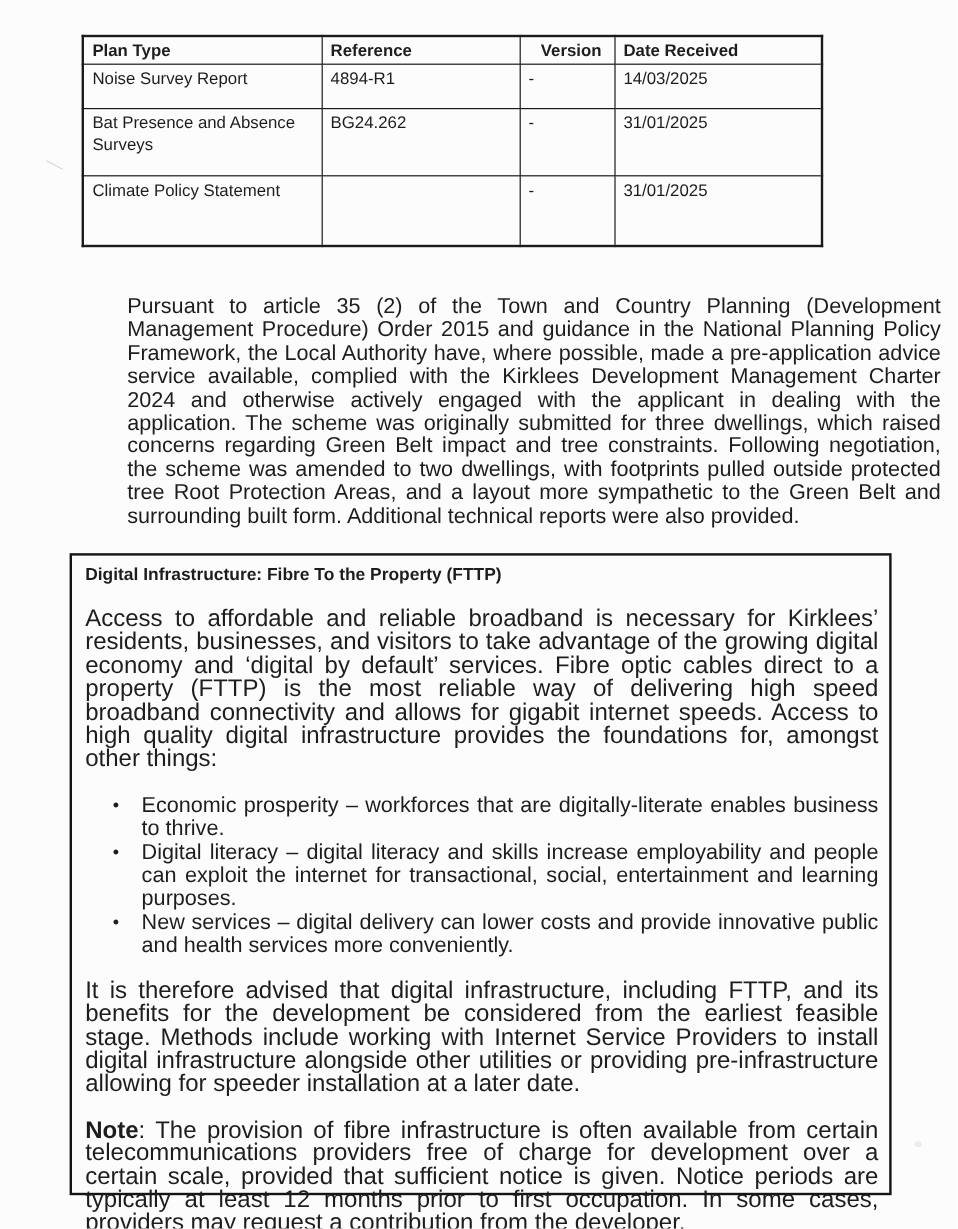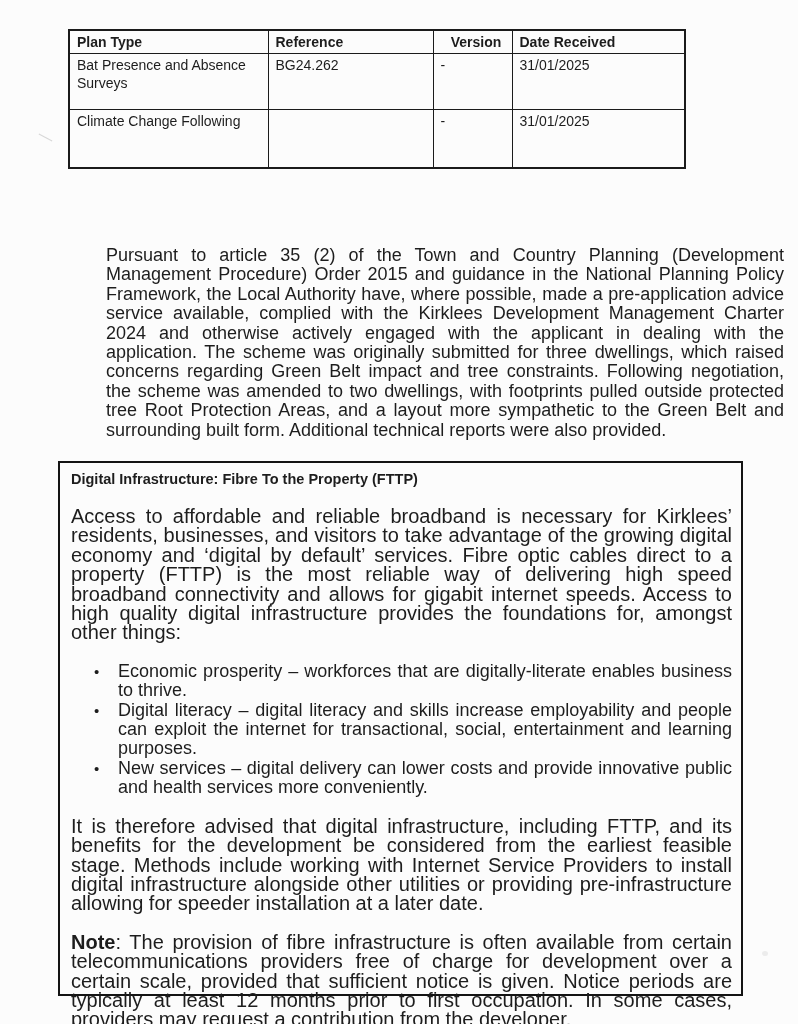--- a/index.html
+++ b/index.html
@@ -143,28 +143,34 @@
       </colgroup>
       <thead>
         <tr>
           <th>Plan Type</th>
           <th>Reference</th>
           <th class="h-version">Version</th>
           <th>Date Received</th>
         </tr>
       </thead>
       <tbody>
+        <tr class="row-1">
+          <td>Noise Survey Report</td>
+          <td>4894-R1</td>
+          <td class="center">-</td>
+          <td>14/03/2025</td>
+        </tr>
         <tr class="row-2">
           <td>Bat Presence and Absence Surveys</td>
           <td>BG24.262</td>
           <td class="center">-</td>
           <td>31/01/2025</td>
         </tr>
         <tr class="row-3">
-          <td>Climate Change Following</td>
+          <td>Climate Policy Statement</td>
           <td></td>
           <td class="center">-</td>
           <td>31/01/2025</td>
         </tr>
       </tbody>
     </table>
   </div>
 
   <p class="para-pursuant">Pursuant to article 35 (2) of the Town and Country Planning (Development Management Procedure) Order 2015 and guidance in the National Planning Policy Framework, the Local Authority have, where possible, made a pre-application advice service available, complied with the Kirklees Development Management Charter 2024 and otherwise actively engaged with the applicant in dealing with the application. The scheme was originally submitted for three dwellings, which raised concerns regarding Green Belt impact and tree constraints. Following negotiation, the scheme was amended to two dwellings, with footprints pulled outside protected tree Root Protection Areas, and a layout more sympathetic to the Green Belt and surrounding built form. Additional technical reports were also provided.</p>
 

